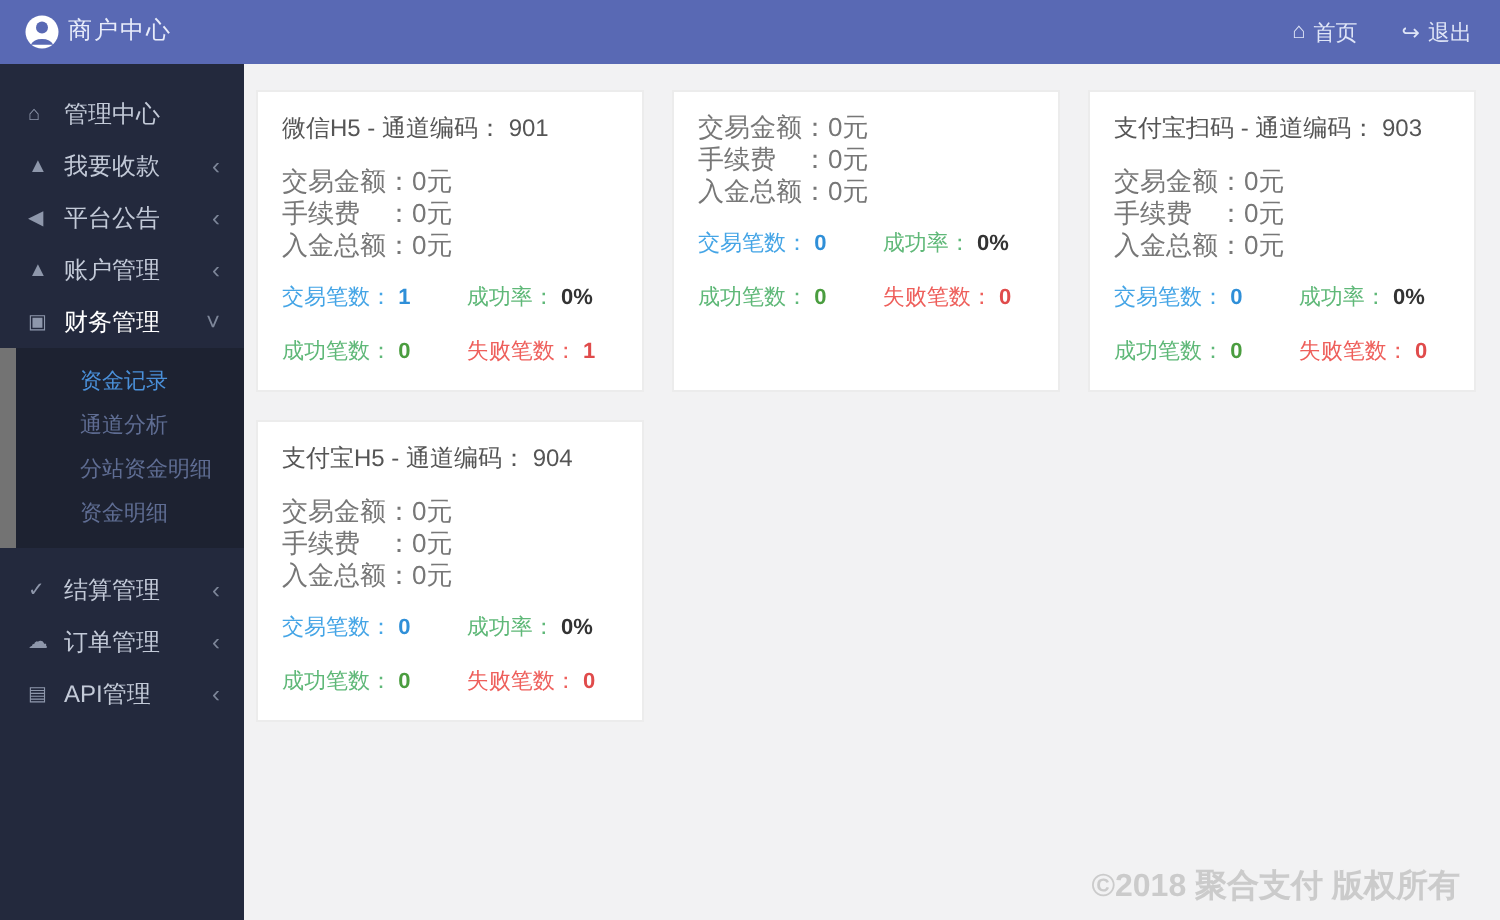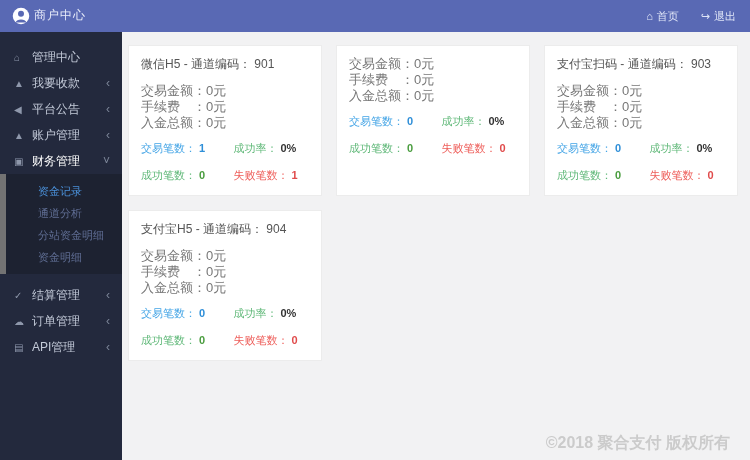--- a/index.html
+++ b/index.html
@@ -18,21 +18,21 @@
   .topnav .nicon { font-size:11px; }
 
   
   .sidebar { position:absolute; top:32px; left:0; width:122px; height:428px;
     background:#23293d; color:#aab3c5; font-size:12px; padding-top:12px; }
   .side-item { height:26px; display:flex; align-items:center; padding:0 10px 0 14px; cursor:pointer; position:relative; }
   .side-item .sicon { width:18px; font-size:10px; color:#8e97ab; }
   .side-item .slabel { flex:1; color:#c3cad8; }
   .side-item .chev { font-size:12px; color:#7d8699; margin-right:2px; }
   .side-item.active .slabel { color:#ffffff; }
-  .submenu { background:#1d2231; border-left:6px solid #737373; padding:6px 0; }
+  .submenu { background:#1d2231; border-left:8px solid #737373; padding:6px 0; }
   .sub-item { height:22px; line-height:22px; padding-left:32px; font-size:11px; color:#5f6d93; cursor:pointer; }
   .sub-item.active { color:#4a90d9; }
 
   
   .main { position:absolute; top:32px; left:122px; width:628px; height:428px; padding:13px 4px 0 6px; }
   .cards { display:flex; flex-wrap:wrap; gap:14px; }
   .card { width:194px; background:#ffffff; border:1px solid #ececec; padding:10px 12px 12px; }
   .card h3 { font-size:12px; font-weight:normal; color:#555; margin-bottom:10px; }
   .krow { font-size:13px; color:#777; line-height:16px; white-space:pre; }
   .stat-grid { margin-top:10px; display:grid; grid-template-columns:55% 45%; row-gap:12px; font-size:11px; }

